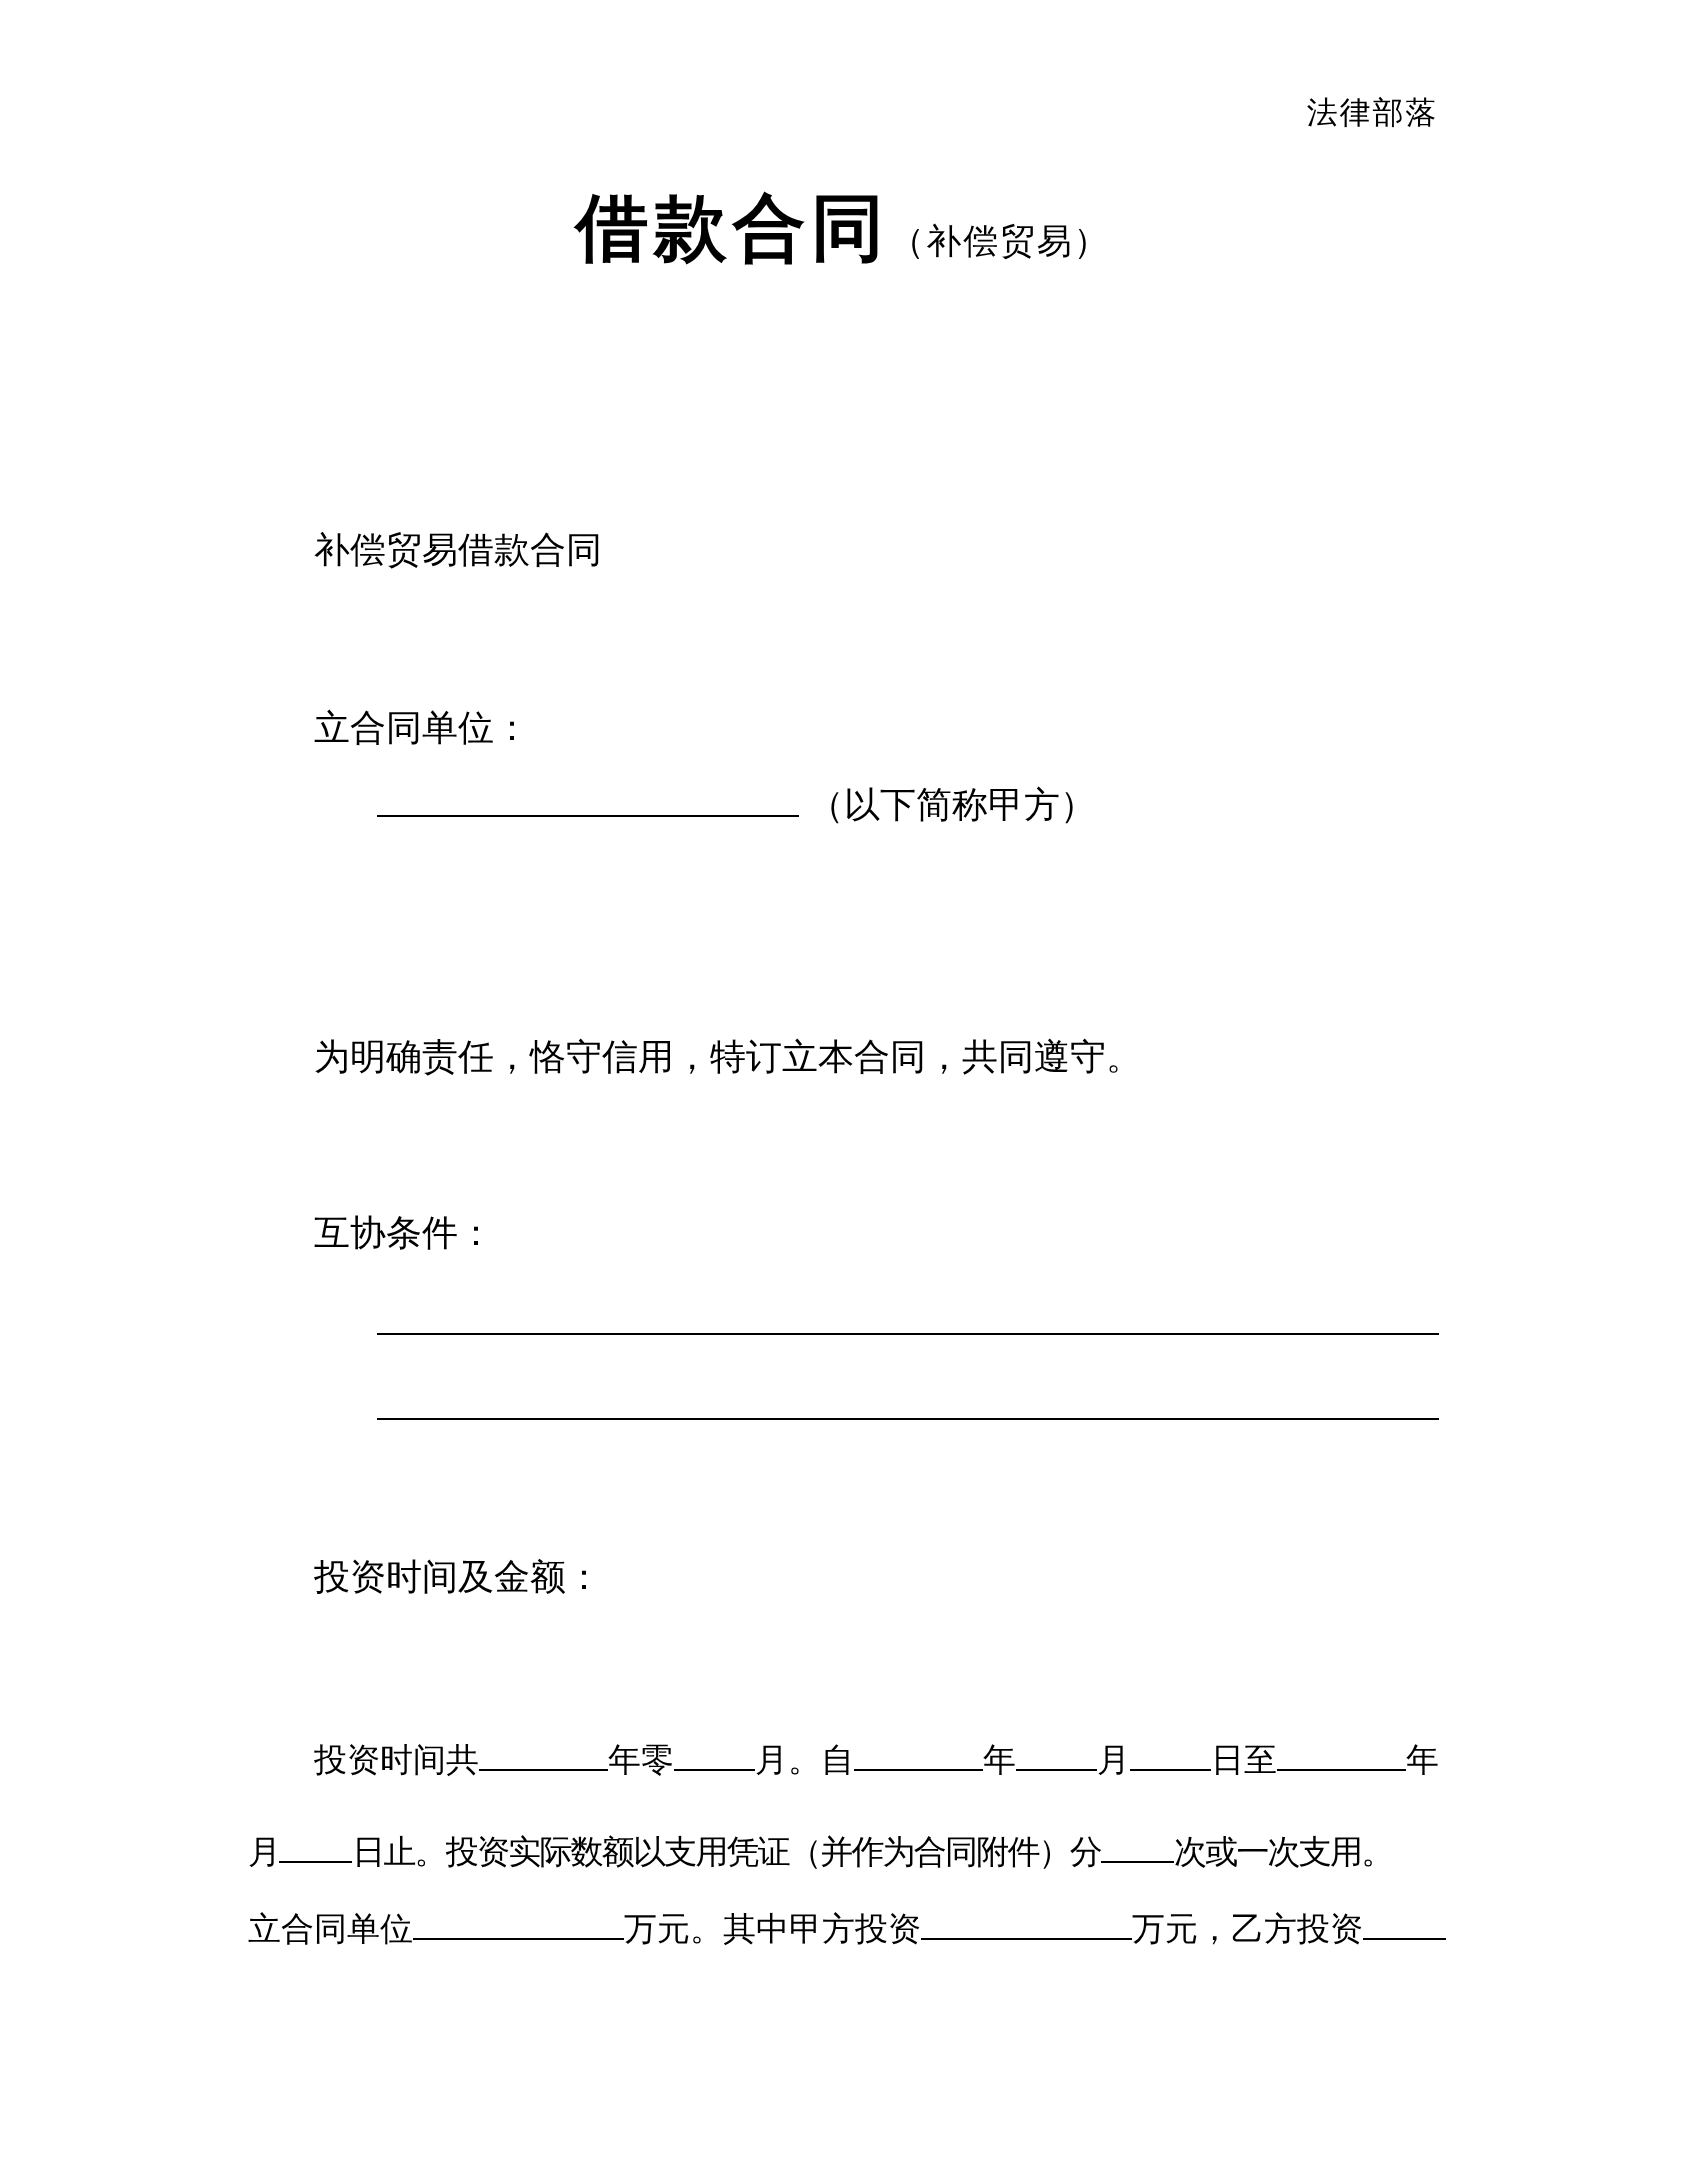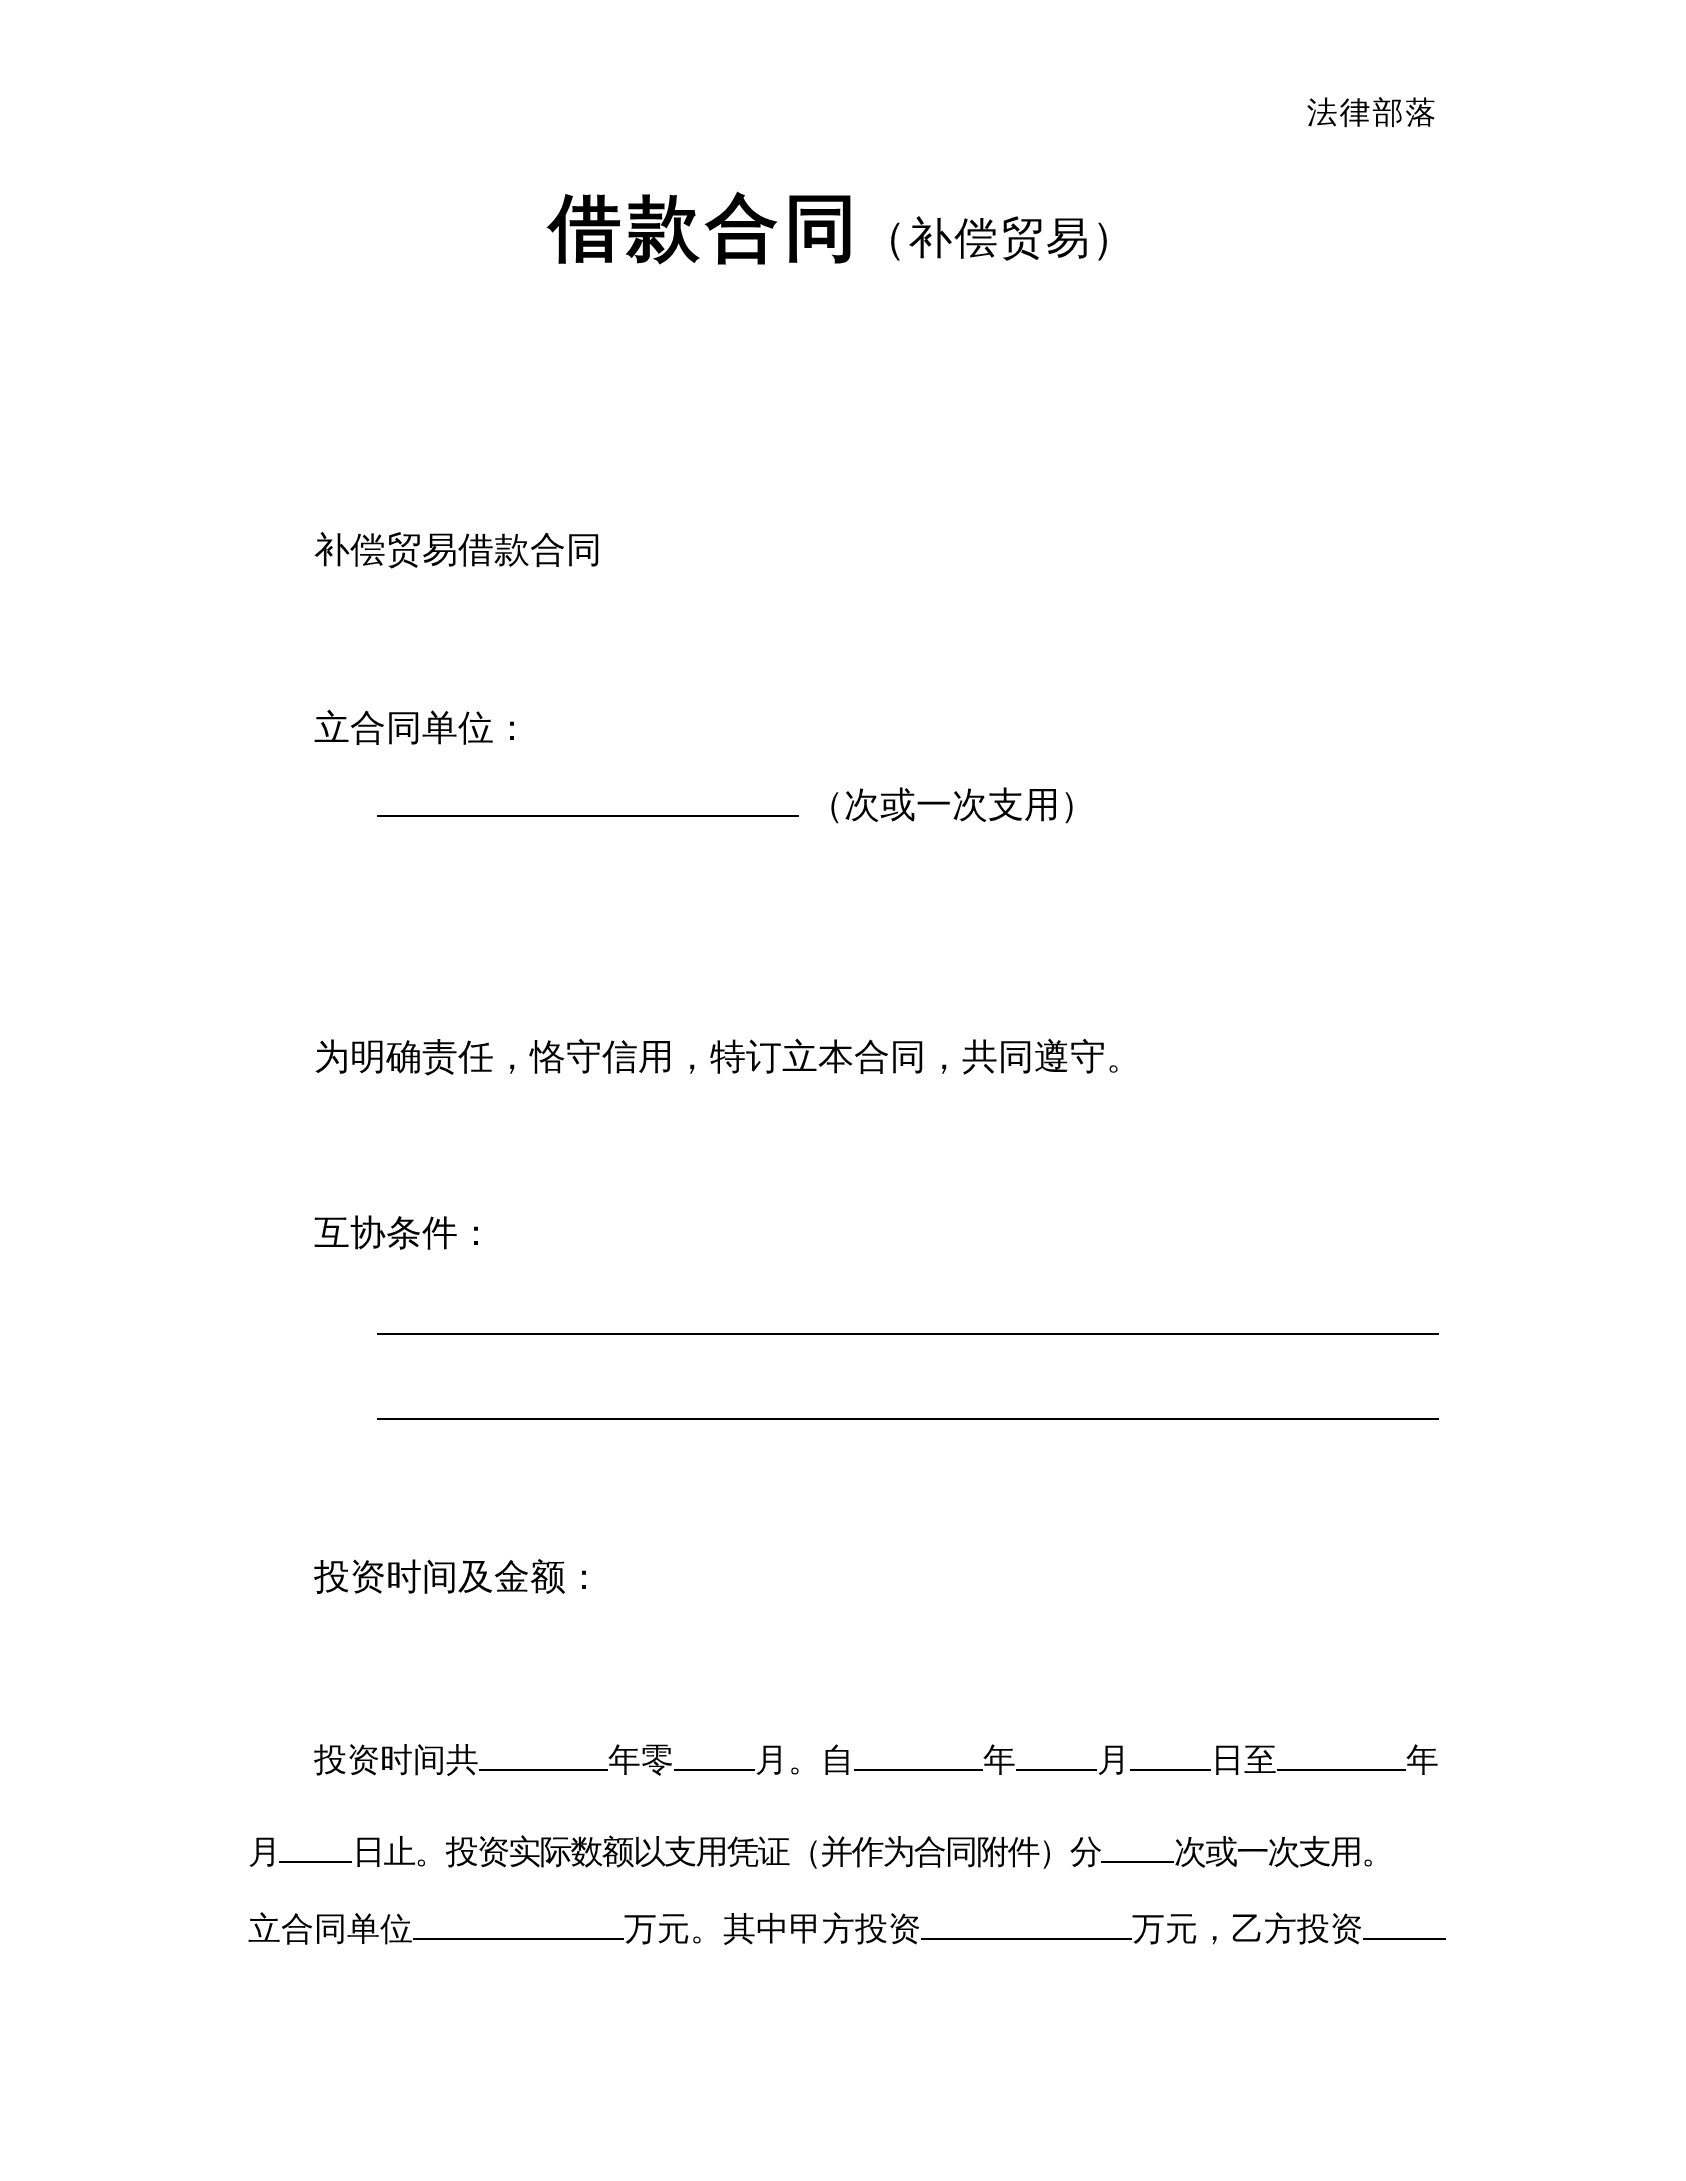--- a/index.html
+++ b/index.html
@@ -37,21 +37,21 @@
   }
   .title-main {
     font-family: "Liberation Sans", "DejaVu Sans", sans-serif;
     font-weight: 900;
     font-size: 73px;
     letter-spacing: 5.5px;
   }
   .title-paren {
     font-family: Liberation Sans, sans-serif;
     font-weight: 400;
-    font-size: 44px;
+    font-size: 35px;
     letter-spacing: 1.8px;
   }
 
   
   .block {
     left: 248px;
     width: 1190px;
     font-size: 36px;
     line-height: 1.3;
   }
@@ -93,21 +93,21 @@
   <div class="abs brand">法律部落</div>
 
   <div class="abs title-row">
     <span class="title-main">借款合同</span><span class="title-paren">（补偿贸易）</span>
   </div>
 
   <div class="abs block indent" style="top:527px">补偿贸易借款合同</div>
 
   <div class="abs block indent" style="top:705px">立合同单位：</div>
 
-  <div class="abs block party-row" style="top:779px"><span class="blank" style="width: 422px;"></span><span> （次或一次支用）</span></div>
+  <div class="abs block party-row" style="top:779px"><span class="blank" style="width: 422px;"></span><span> （以下简称甲方）</span></div>
 
 
   <div class="abs block indent" style="top:1034px">为明确责任，恪守信用，特订立本合同，共同遵守。</div>
 
   <div class="abs block indent" style="top:1210px">互协条件：</div>
 
   <div class="abs rule" style="top:1333px"></div>
 
   <div class="abs rule" style="top:1418px"></div>
 

